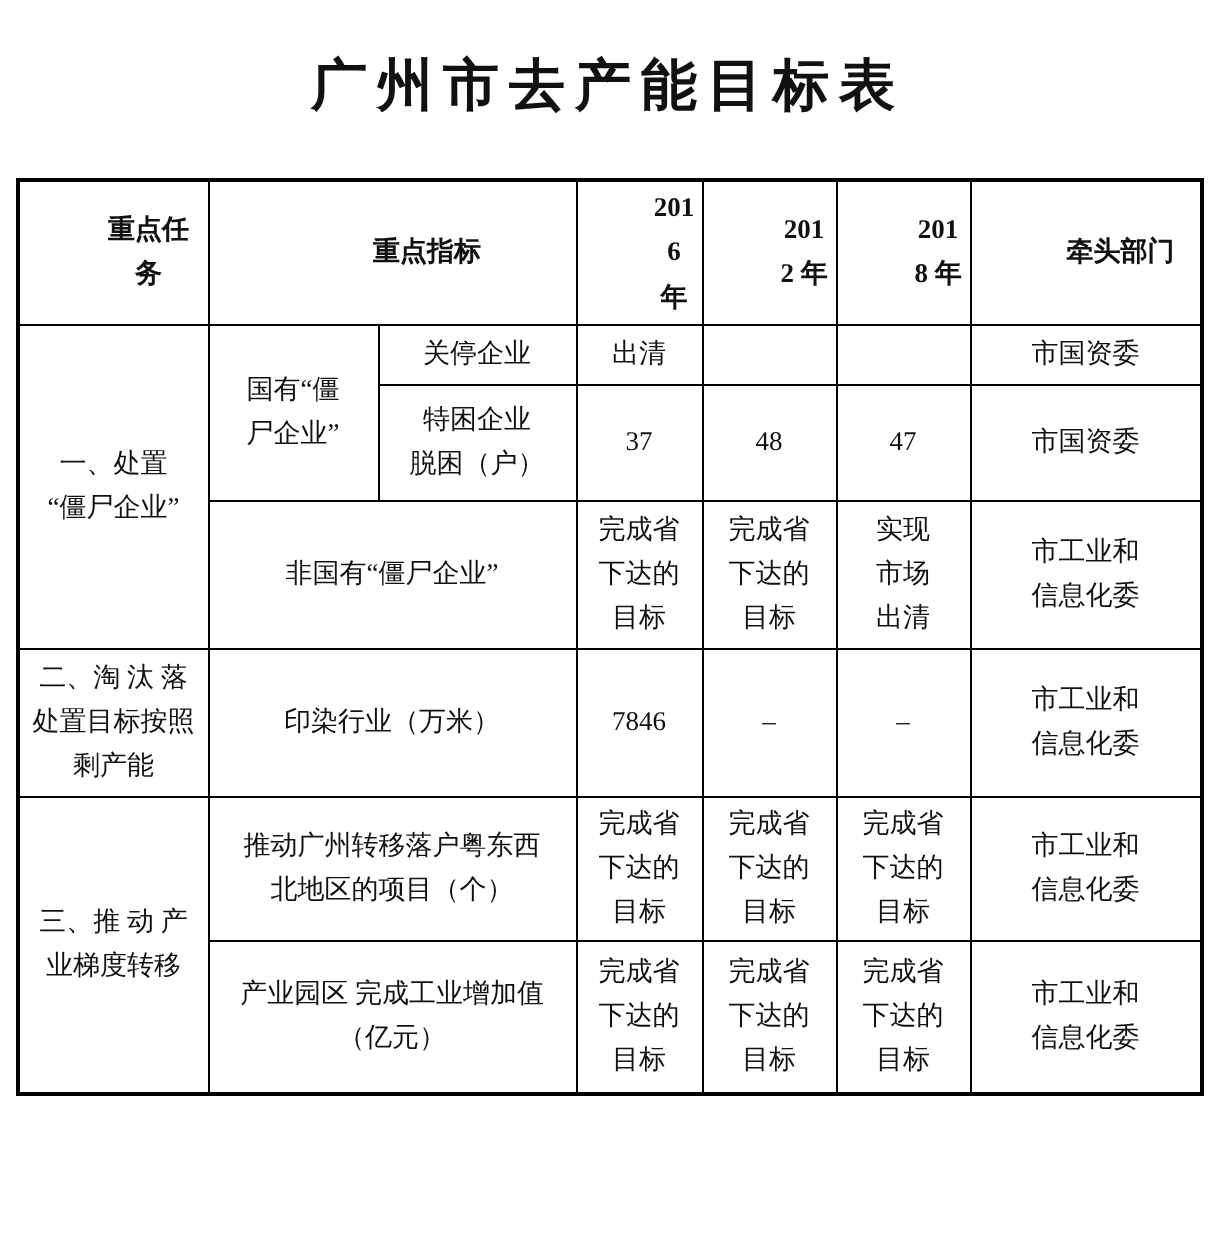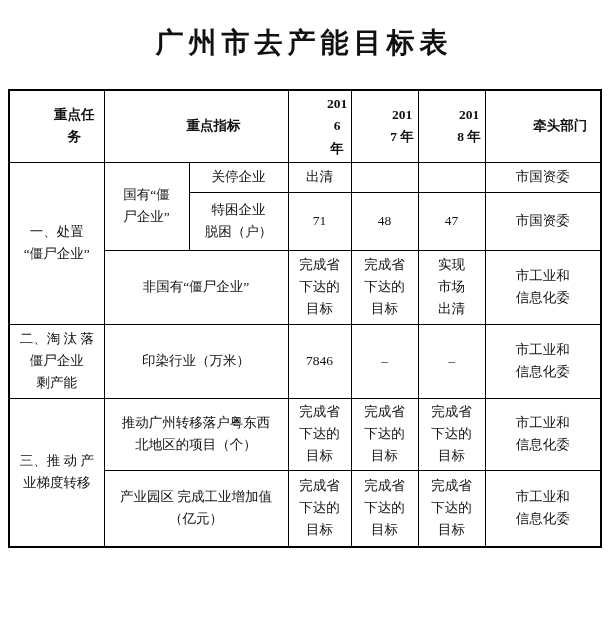--- a/index.html
+++ b/index.html
@@ -69,41 +69,41 @@
       <col style="width:63px">
         <col style="width:67px">
         <col style="width:67px">
       <col style="width:116px">
     </colgroup>
     <tbody>
       <tr class="h-header">
         <th>重点任务</th>
         <th colspan="2">重点指标</th>
         <th>2016 年</th>
-        <th>2017 年</th>
+        <th>2012 年</th>
         <th>2018 年</th>
         <th>牵头部门</th>
       </tr>
 
       <tr class="r1">
         <td class="cell-task" rowspan="3">一、处置
 “僵尸企业”</td>
         <td rowspan="2">国有“僵
 尸企业”</td>
         <td>关停企业</td>
         <td>出清</td>
         <td></td>
         <td></td>
         <td>市国资委</td>
       </tr>
 
       <tr class="r2">
         <td>特困企业
 脱困（户）</td>
-        <td>71</td>
+        <td>37</td>
         <td>48</td>
         <td>47</td>
         <td>市国资委</td>
       </tr>
 
       <tr class="r3">
         <td class="cell-left" colspan="2">非国有“僵尸企业”</td>
         <td>完成省
 下达的
 目标</td>
@@ -112,21 +112,21 @@
 目标</td>
         <td>实现
 市场
 出清</td>
         <td>市工业和
 信息化委</td>
       </tr>
 
       <tr class="r4">
         <td class="cell-task">二、淘 汰 落
-僵尸企业
+处置目标按照
 剩产能</td>
         <td class="cell-left" colspan="2">印染行业（万米）</td>
         <td>7846</td>
         <td>–</td>
         <td>–</td>
         <td>市工业和
 信息化委</td>
       </tr>
 
       <tr class="r5">

